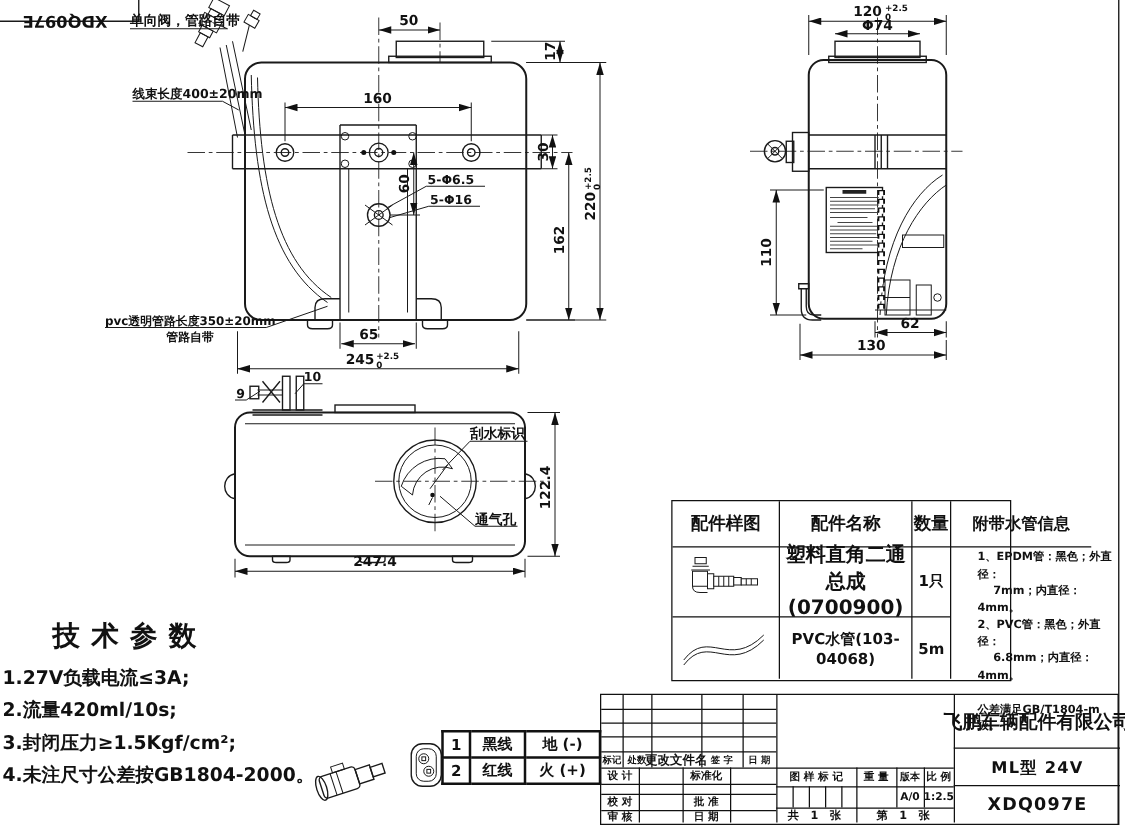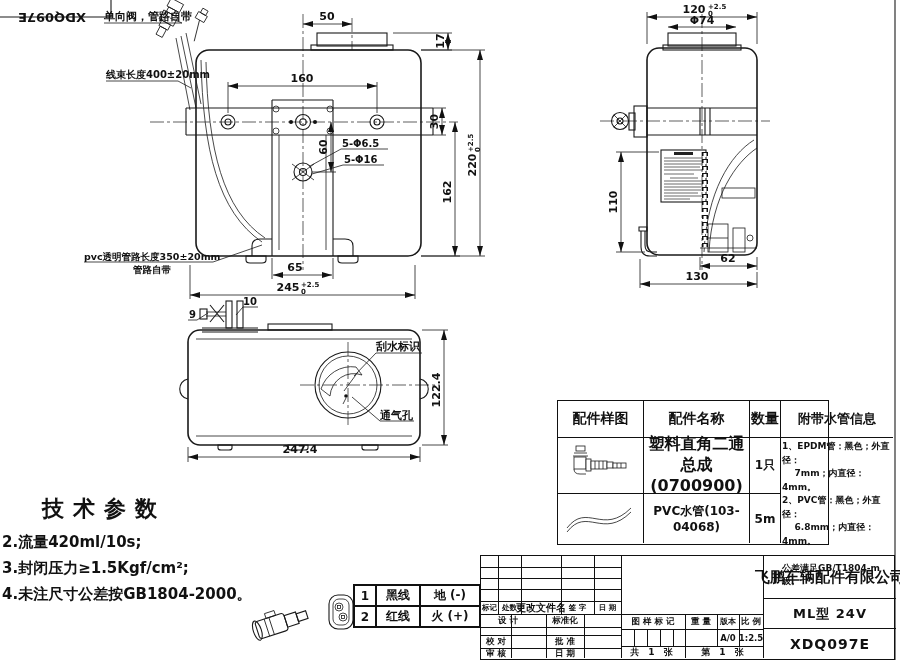--- a/index.html
+++ b/index.html
@@ -20,21 +20,21 @@
   #tech{left:2px;top:494px;width:270px;}
   #tech .tt{font-size:22px;font-weight:bold;letter-spacing:9px;margin:0 0 9px 40px;}
   #tech .it{font-size:15px;font-weight:bold;margin:0 0 7px 0;white-space:nowrap;}
   
   #conn-title{left:352px;top:566px;font-size:12px;font-weight:bold;white-space:nowrap;}
   #conn-table{left:353px;top:584px;border-collapse:collapse;}
   #conn-table td{border:2px solid #111;font-size:12px;font-weight:bold;text-align:center;
                  height:19px;padding:0 2px;}
   #conn-table td.c1{width:16px;} #conn-table td.c2{width:38px;} #conn-table td.c3{width:54px;}
   
-  #parts{left:557px;top:400px;width:272px;height:145px;border:1.6px solid #111;box-sizing:border-box;}
+  #parts{left:537px;top:400px;width:272px;height:145px;border:1.6px solid #111;box-sizing:border-box;}
   #parts .vline,#parts .hline{position:absolute;background:#111;}
   .pcell{position:absolute;display:flex;align-items:center;justify-content:center;
          text-align:center;font-weight:bold;}
   
   #tb{left:480px;top:555px;width:415px;height:105px;border:1.6px solid #111;box-sizing:border-box;}
   #tb .v,#tb .h{position:absolute;background:#111;}
   .tcell{position:absolute;display:flex;align-items:center;justify-content:center;
          font-weight:bold;text-align:right;white-space:nowrap;}
   .hoseinfo{position:absolute;left:782px;top:440px;width:111px;height:102px;
             font-size:9px;font-weight:bold;line-height:1.5;white-space:pre-wrap;}
@@ -320,20 +320,21 @@
           <rect x="-3.5" y="-6.5" width="3" height="3" class="thin"></rect>
       <circle cx="2" cy="5" r="4" class="thin"></circle>
           <rect x="0.5" y="3.5" width="3" height="3" class="thin"></rect>
     </g>
   </g>
 </svg>
 
 
 <div id="tech" class="abs">
   <div class="tt">技术参数</div>
+  <div class="it">1.27V负载电流≤3A;</div>
   <div class="it">2.流量420ml/10s;</div>
   <div class="it">3.封闭压力≥1.5Kgf/cm²;</div>
   <div class="it">4.未注尺寸公差按GB1804-2000。</div>
 </div>
 
 
 <table id="conn-table" class="abs">
   <tbody>
         <tr>
     <td class="c1">1</td>
@@ -433,21 +434,21 @@
 
   <div class="h" style="left:282px;top:42px;width:133px;height:1.4px;"></div>
   <div class="h" style="left:282px;top:72px;width:133px;height:1.4px;"></div>
 
   <div class="tcell" style="left:0;top:45px;width:17px;height:13px;font-size:7.5px;">标记</div>
   <div class="tcell" style="left:17px;top:45px;width:23px;height:13px;font-size:7.5px;">处数</div>
   <div class="tcell" style="left:40px;top:45px;width:40px;height:13px;font-size:10px;">更改文件名</div>
   <div class="tcell" style="left:80px;top:45px;width:33px;height:13px;font-size:7.5px;">签 字</div>
   <div class="tcell" style="left:113px;top:45px;width:27px;height:13px;font-size:7.5px;">日 期</div>
 
-  <div class="tcell" style="left:12px;top:58px;width:30px;height:13px;font-size:8.5px;">设 计</div>
+  <div class="tcell" style="left:0;top:58px;width:30px;height:13px;font-size:8.5px;">设 计</div>
   <div class="tcell" style="left:65px;top:58px;width:38px;height:13px;font-size:8.5px;">标准化</div>
   <div class="tcell" style="left:0;top:79px;width:30px;height:13px;font-size:8.5px;">校 对</div>
   <div class="tcell" style="left:65px;top:79px;width:38px;height:13px;font-size:8.5px;">批 准</div>
   <div class="tcell" style="left:0;top:92px;width:30px;height:11px;font-size:8.5px;">审 核</div>
   <div class="tcell" style="left:65px;top:92px;width:38px;height:11px;font-size:8.5px;">日 期</div>
 
   <div class="tcell" style="left:140px;top:58px;width:64px;height:15px;font-size:8.5px;">图 样 标 记</div>
   <div class="tcell" style="left:204px;top:58px;width:32px;height:15px;font-size:8.5px;">重 量</div>
   <div class="tcell" style="left:236px;top:58px;width:22px;height:15px;font-size:8px;">版本</div>
   <div class="tcell" style="left:258px;top:58px;width:24px;height:15px;font-size:8.5px;">比 例</div>

